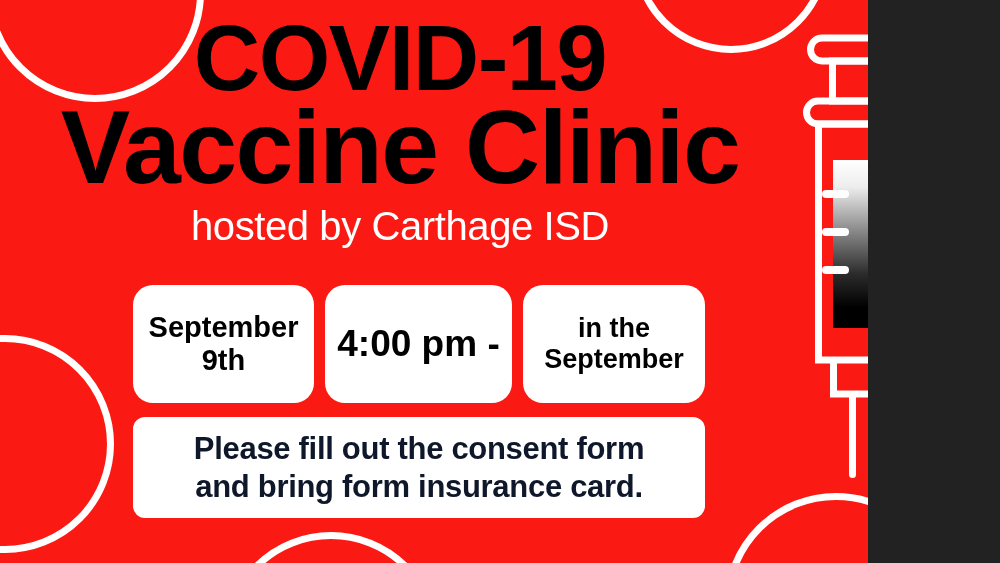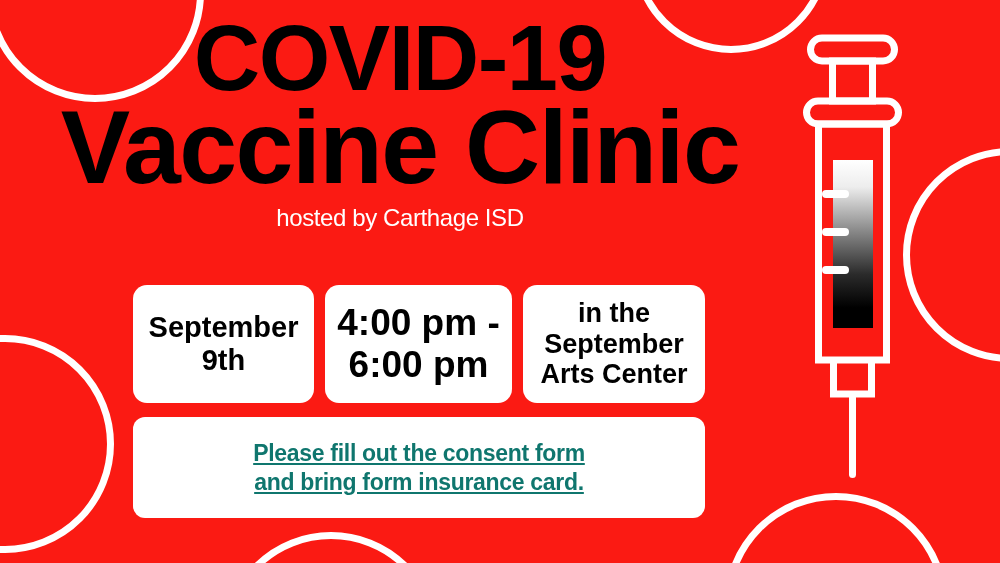--- a/index.html
+++ b/index.html
@@ -2,21 +2,21 @@
 <html><head>
 <meta charset="utf-8">
 <style>
   html, body {
     margin: 0;
     padding: 0;
     background: #222;
   }
   #poster {
     position: relative;
-    width: 1000px;
+    width: 868px;
     height: 563px;
     overflow: hidden;
     background: #FB1A13;
     font-family: "Liberation Sans", sans-serif;
   }
 
   
   .bg-circle {
     position: absolute;
     border-radius: 50%;
@@ -44,41 +44,41 @@
     color: #000000;
     font-weight: 700;
     letter-spacing: -1.5px;
     line-height: 0.97;
     white-space: nowrap;
   }
   #headline-line-1 { font-size: 92px; }
   #headline-line-2 { font-size: 104px; margin-top: -6px; }
   #subtitle {
     color: #FFFFFF;
-    font-size: 24px;
+    font-size: 40px;
     font-weight: 500;
     letter-spacing: -0.4px;
     margin-top: 6px;
     white-space: nowrap;
   }
 
   
   #info-row {
     position: absolute;
     left: 133px;
     top: 285px;
     width: 572px;
     height: 118px;
     display: flex;
     justify-content: space-between;
     z-index: 5;
   }
   .info-card {
     background: #FFFFFF;
-    border-radius: 14px;
+    border-radius: 20px;
     display: flex;
     align-items: center;
     justify-content: center;
     text-align: center;
     color: #000000;
     font-weight: 700;
     box-sizing: border-box;
     padding: 4px 6px;
   }
   #info-card-date     { width: 181px; font-size: 29px; line-height: 1.14; }
@@ -95,27 +95,26 @@
     background: #FFFFFF;
     border-radius: 12px;
     display: flex;
     flex-direction: column;
     align-items: center;
     justify-content: center;
     z-index: 5;
     box-sizing: border-box;
   }
   .consent-line {
-    color: #0f766e;
-    font-size: 23px;
+    color: #0f172a;
+    font-size: 31px;
     font-weight: 700;
     line-height: 1.22;
     letter-spacing: -0.3px;
     white-space: nowrap;
-    text-decoration: underline;
   }
 
   
   #syringe {
     position: absolute;
     left: 795px;
     top: 30px;
     width: 115px;
     height: 460px;
     z-index: 3;
@@ -175,29 +174,27 @@
     <div class="info-card" id="info-card-date">
       <div>
         <span>September</span><br>
         <span>9th</span>
       </div>
     </div>
 
     <div class="info-card" id="info-card-time">
       <div>
         <span>4:00 pm -</span><br>
-        <span>6:00 pm</span>
       </div>
     </div>
 
     <div class="info-card" id="info-card-location">
       <div>
         <span>in the</span><br>
         <span>September</span><br>
-        <span>Arts Center</span>
       </div>
     </div>
 
   </div>
 
   <div id="consent-banner">
     <div class="consent-line">Please fill out the consent form</div>
     <div class="consent-line">and bring form insurance card.</div>
   </div>
 

